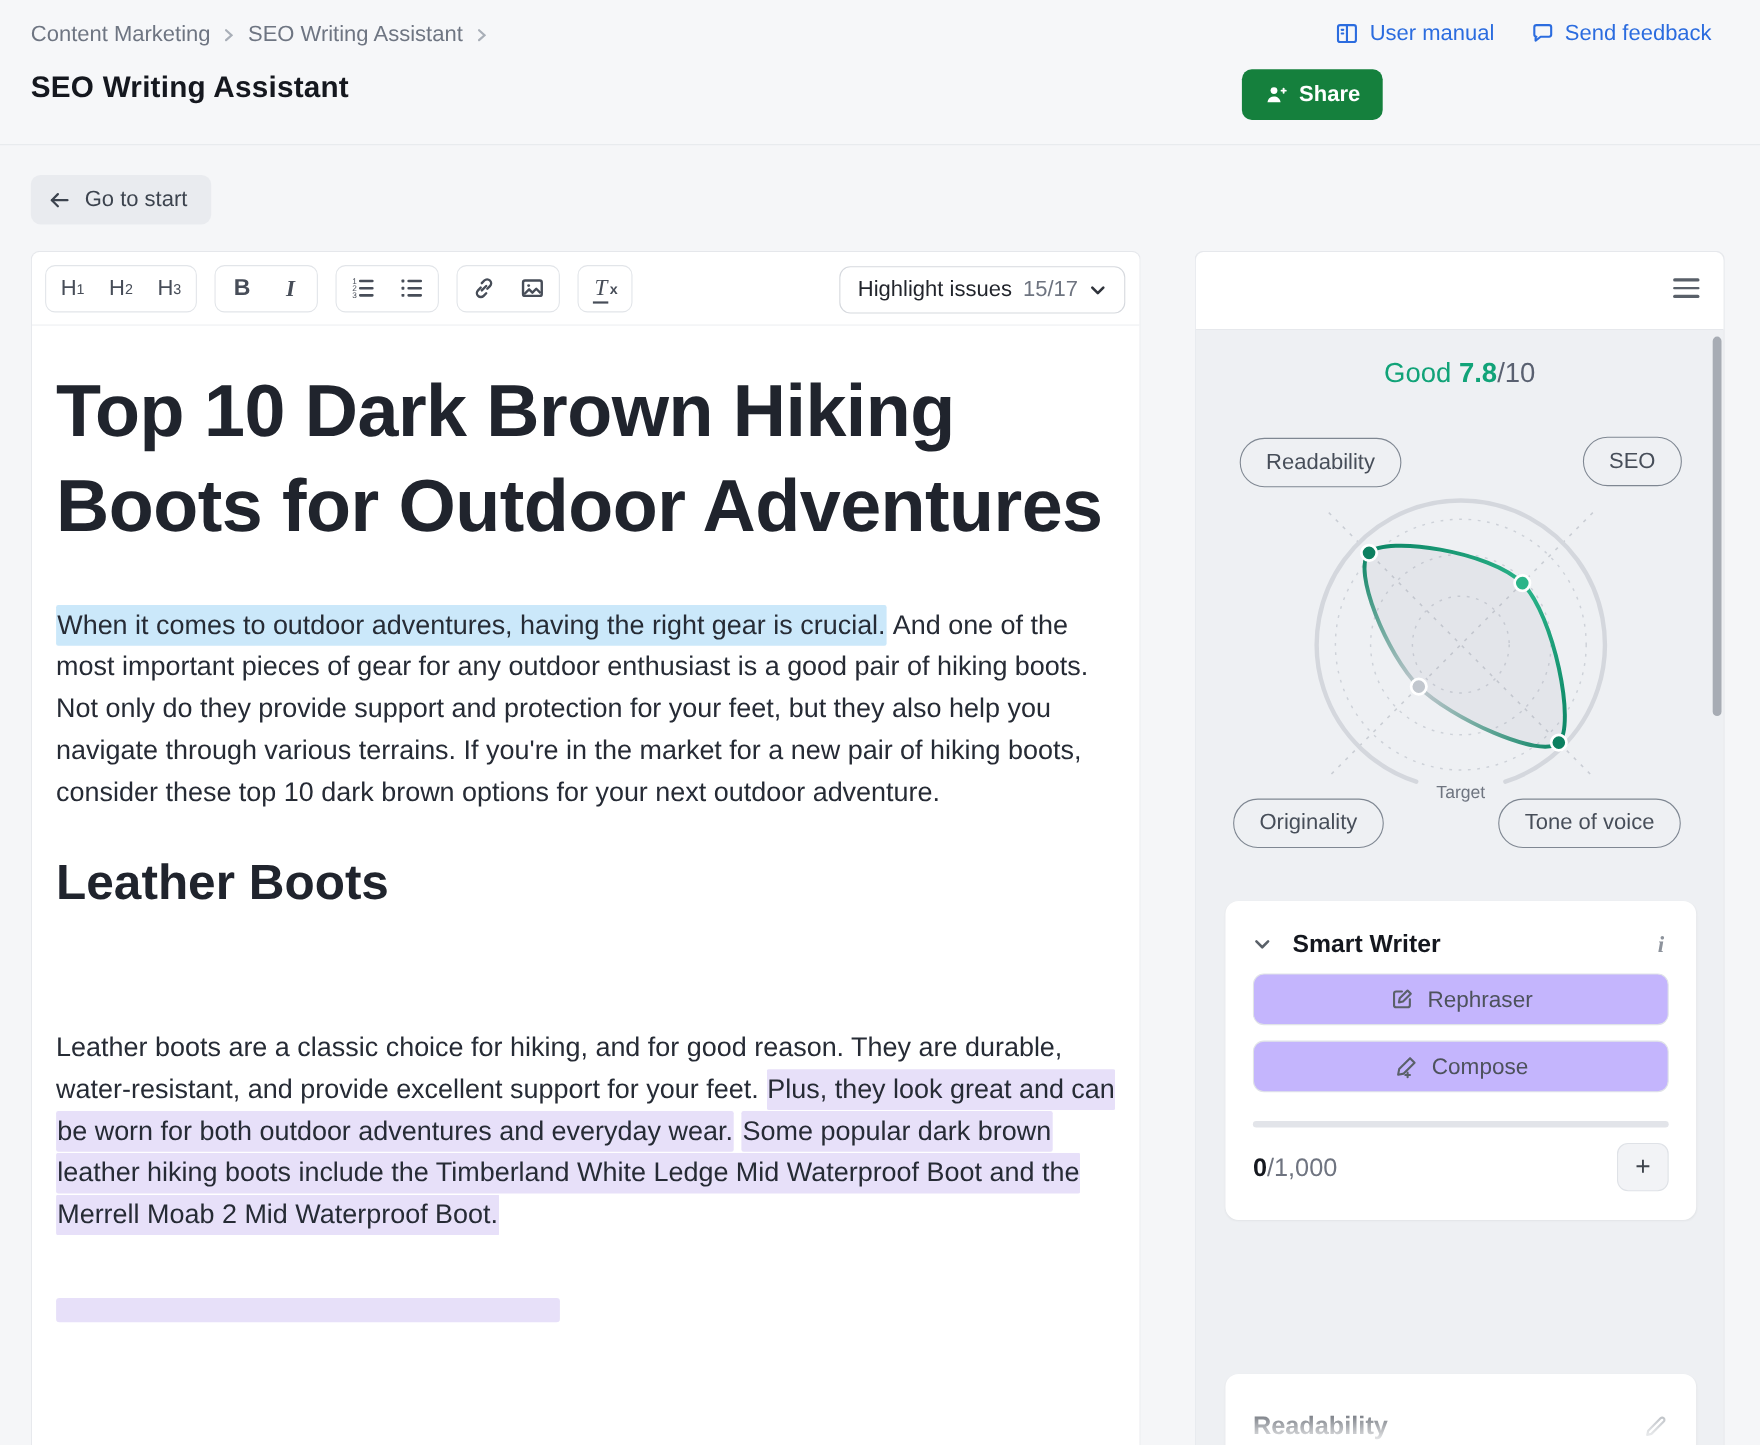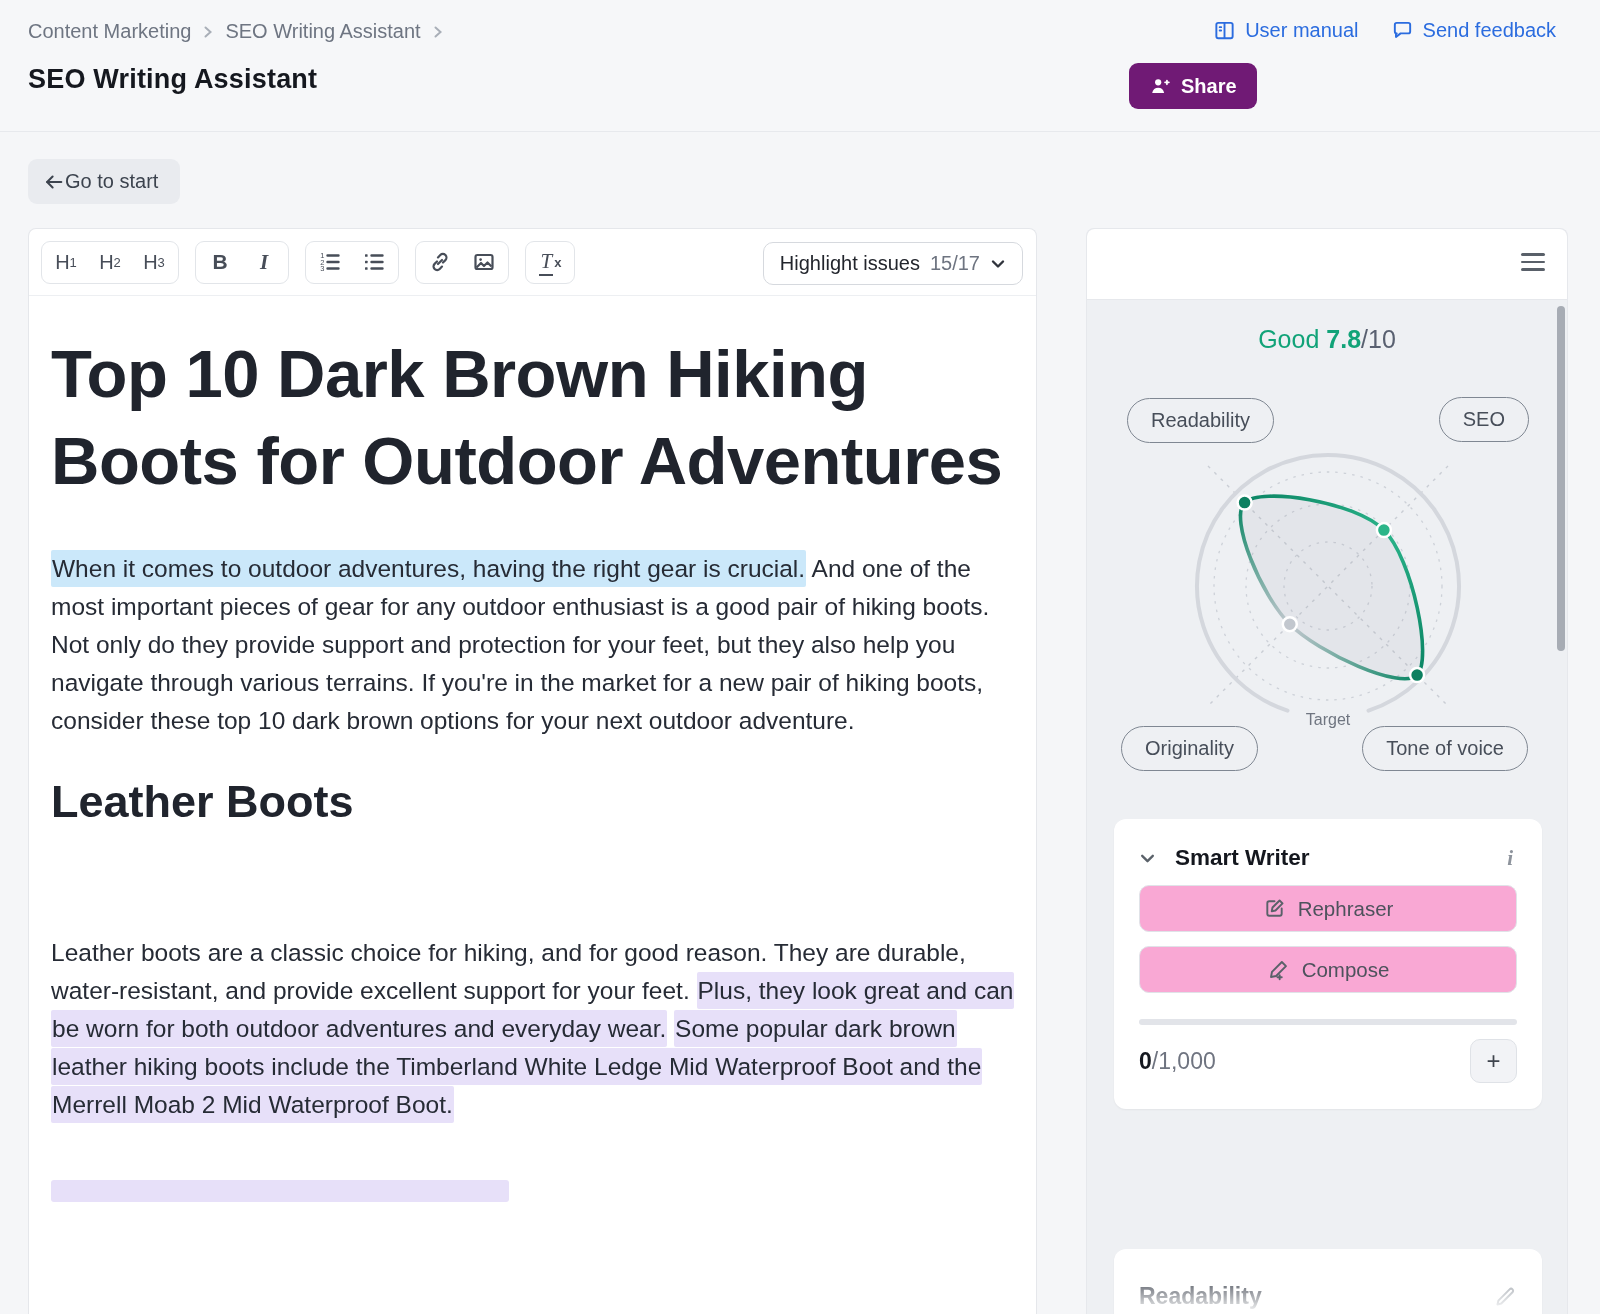--- a/index.html
+++ b/index.html
@@ -14,28 +14,28 @@
 
   
   .topbar{position:absolute;left:0;top:0;width:1600px;height:131px;background:#f6f7f9;border-bottom:1px solid #e7e9ed;}
   .breadcrumb{position:absolute;left:28px;top:20px;display:flex;align-items:center;gap:12px;font-size:20px;color:#6e7582;white-space:nowrap;}
   .crumb{cursor:pointer;}
   .crumb-current{color:#3a4250;}
   .crumb-sep{color:#a9afb8;}
   .top-links{position:absolute;right:44px;top:19px;display:flex;align-items:center;gap:32px;}
   .top-link{display:flex;align-items:center;gap:9px;color:#2b6cdf;font-size:20px;cursor:pointer;}
   .page-title{position:absolute;left:28px;top:64px;font-size:27px;font-weight:bold;color:#15181f;letter-spacing:.2px;}
-  .share-btn{position:absolute;left:1129px;top:63px;height:46px;padding:0 20px;background:#701a75;border-radius:9px;
+  .share-btn{position:absolute;left:1129px;top:63px;height:46px;padding:0 20px;background:#15803d;border-radius:9px;
     display:flex;align-items:center;gap:10px;color:#fff;font-size:20px;font-weight:bold;cursor:pointer;}
   .mtgd-btn{position:absolute;left:1273px;top:63px;height:46px;padding:0 20px;background:#e9ebef;border-radius:9px;
     display:flex;align-items:center;gap:12px;color:#565d68;font-size:20px;cursor:pointer;}
 
   
   .go-start{position:absolute;left:28px;top:159px;height:45px;padding:0 22px 0 15px;background:#e9ebef;border-radius:9px;
-    display:flex;align-items:center;gap:0;color:#3c434e;font-size:20px;cursor:pointer;}
+    display:flex;align-items:center;gap:12px;color:#3c434e;font-size:20px;cursor:pointer;}
 
   
   .editor-card{position:absolute;left:28px;top:228px;width:1009px;height:1086px;background:#fff;
     border:1px solid #e5e7eb;border-bottom:none;border-radius:8px 8px 0 0;box-sizing:border-box;overflow:hidden;}
   .toolbar{height:66px;border-bottom:1px solid #edeff2;display:flex;align-items:center;padding:0 12px;gap:16px;position:relative;}
   .tb-group{display:flex;align-items:center;border:1px solid #e2e5e9;border-radius:9px;height:41px;padding:0 2px;background:#fff;}
   .tb-btn{min-width:40px;height:35px;padding:0 2px;display:flex;align-items:center;justify-content:center;color:#474d58;cursor:pointer;border-radius:6px;}
   .tb-h{font-size:20px;color:#474d58;}
   .tb-h sub{font-size:13px;}
   .tb-bold{font-size:21px;font-weight:bold;}
@@ -73,21 +73,21 @@
   .pill-seo{right:38px;top:168px;}
   .pill-originality{left:34px;top:497px;}
   .pill-tone{right:39px;top:497px;}
   .gauge{position:absolute;left:91px;top:207px;}
 
   .sw-card{position:absolute;left:27px;top:590px;width:428px;background:#fff;border-radius:12px;box-sizing:border-box;
     padding:26px 25px;box-shadow:0 1px 2px rgba(23,25,28,.05);}
   .sw-head{display:flex;align-items:center;gap:19px;}
   .sw-title{font-size:22.5px;font-weight:bold;color:#14171e;}
   .sw-info{margin-left:auto;font-family:"Liberation Serif",serif;font-style:italic;font-weight:bold;font-size:21px;color:#8d939c;cursor:pointer;padding:0 4px;}
-  .sw-btn{margin-top:14px;height:47px;background:#f9a8d4;border:1px solid #e0e3e8;border-radius:10px;
+  .sw-btn{margin-top:14px;height:47px;background:#c4b5fd;border:1px solid #e0e3e8;border-radius:10px;
     display:flex;align-items:center;justify-content:center;gap:12px;font-size:20.5px;color:#4d525c;cursor:pointer;box-sizing:border-box;}
   .sw-btn:first-of-type{margin-top:22px;}
   .sw-words-label{margin-top:30px;font-size:20.5px;color:#272c35;}
   .sw-bar{margin-top:26px;height:6px;background:#e2e4e9;border-radius:3px;}
   .sw-counter{margin-top:14px;display:flex;align-items:center;}
   .sw-used{font-size:23px;font-weight:bold;color:#15181f;}
   .sw-limit{font-size:23px;color:#6f7480;}
   .sw-plus{margin-left:auto;width:47px;height:44px;background:#f2f3f6;border:1px solid #dfe2e7;border-radius:10px;
     display:flex;align-items:center;justify-content:center;font-size:24px;color:#3f444d;cursor:pointer;box-sizing:border-box;}
 

